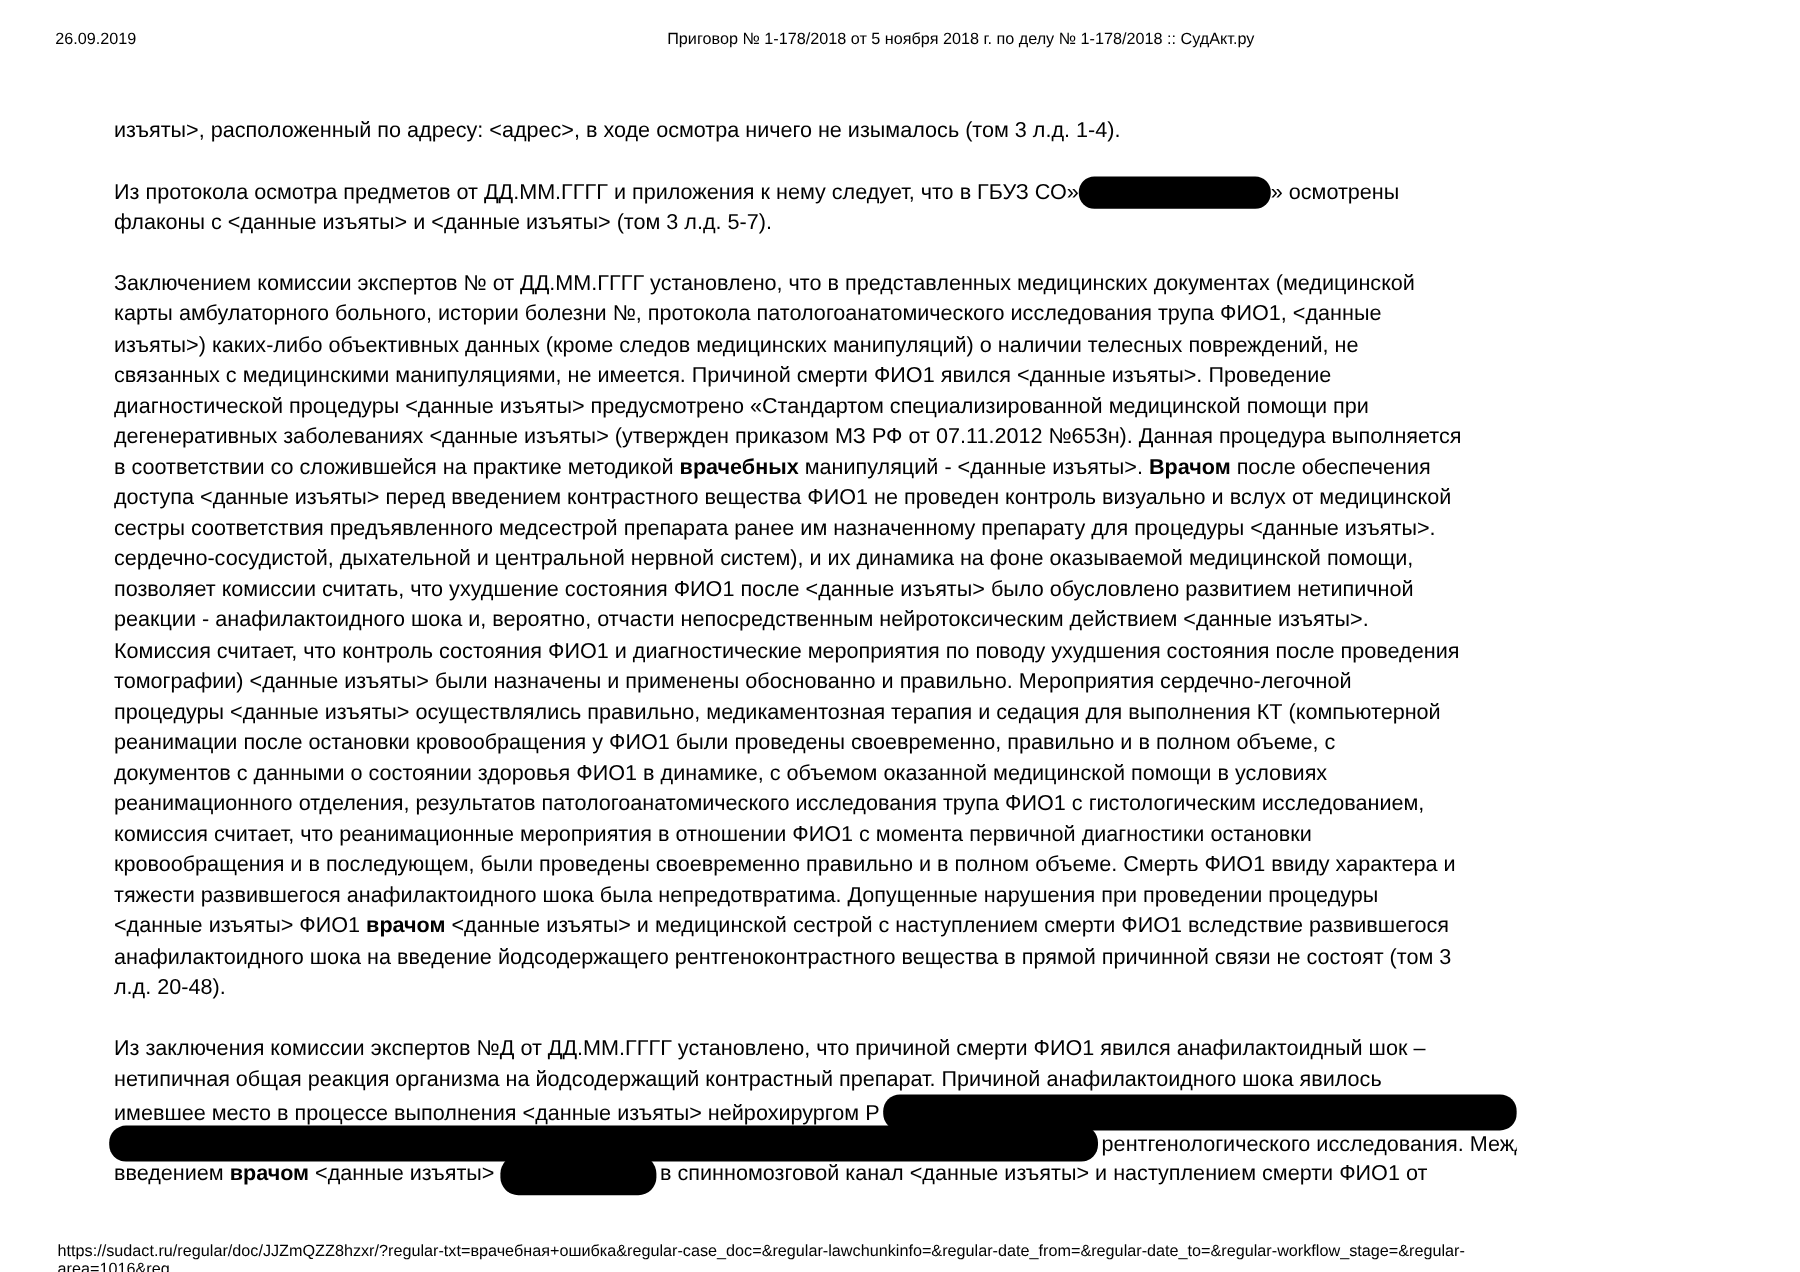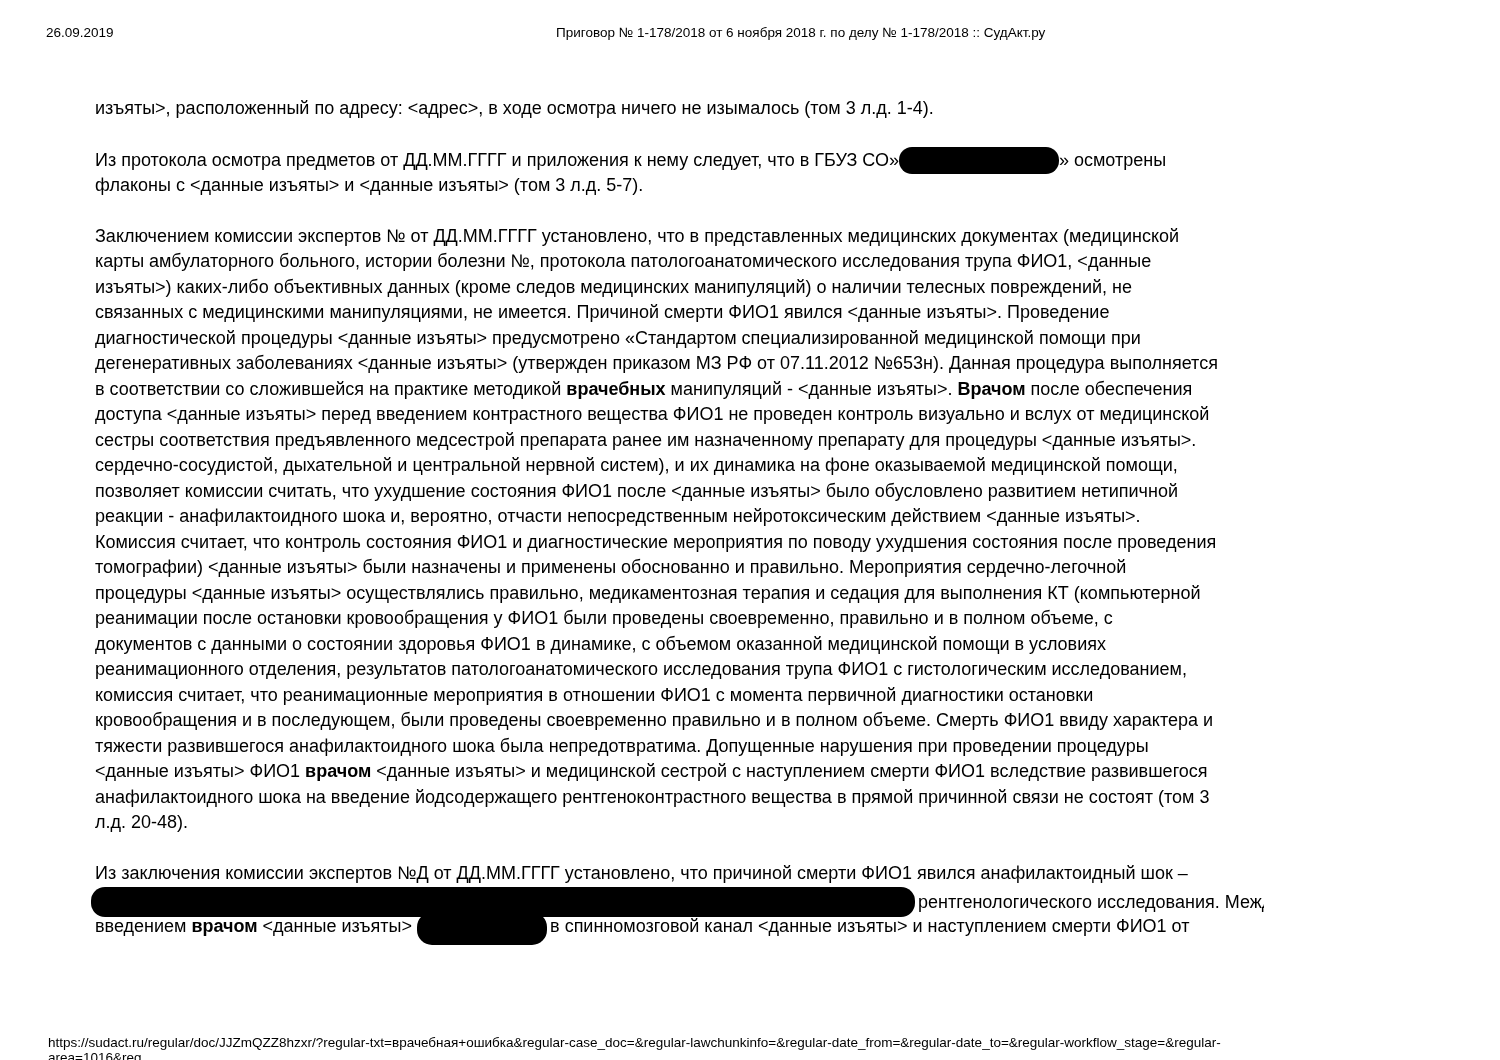--- a/index.html
+++ b/index.html
@@ -44,21 +44,21 @@
   .gplus .plus{font-family:"DejaVu Serif", serif; color:#cc3b2d; font-size:21px; vertical-align:16px;}
   .ftr-url{position:absolute; left:48px; top:1019px; font-size:13.5px;margin-top:16px;}
   .ftr-page{position:absolute; left:1417px; top:1019px; font-size:13.5px;}
 </style>
 </head>
 <body>
 
 <div class="page">
 
   <div class="hdr-date">26.09.2019</div>
-  <div class="hdr-title">Приговор № 1-178/2018 от 6 ноября 2018 г. по делу № 1-178/2018 :: СудАкт.ру</div>
+  <div class="hdr-title">Приговор № 1-178/2018 от 5 ноября 2018 г. по делу № 1-178/2018 :: СудАкт.ру</div>
 
   <div class="doc">
 
     <div class="para">
       <div class="ln">изъяты&gt;, расположенный по адресу: &lt;адрес&gt;, в ходе осмотра ничего не изымалось (том 3 л.д. 1-4).</div>
     </div>
 
     <div class="para">
       <div class="ln"><span>Из протокола осмотра предметов от ДД.ММ.ГГГГ и приложения к нему следует, что в ГБУЗ СО»</span><span class="redact redact-p2"></span><span>» осмотрены</span></div>
       <div class="ln">флаконы с &lt;данные изъяты&gt; и &lt;данные изъяты&gt; (том 3 л.д. 5-7).</div>
@@ -86,20 +86,22 @@
       <div class="ln">комиссия считает, что реанимационные мероприятия в отношении ФИО1 с момента первичной диагностики остановки</div>
       <div class="ln">кровообращения и в последующем, были проведены своевременно правильно и в полном объеме. Смерть ФИО1 ввиду характера и</div>
       <div class="ln">тяжести развившегося анафилактоидного шока была непредотвратима. Допущенные нарушения при проведении процедуры</div>
       <div class="ln"><span>&lt;данные изъяты&gt; ФИО1 </span><span class="bold">врачом</span><span> &lt;данные изъяты&gt; и медицинской сестрой с наступлением смерти ФИО1 вследствие развившегося</span></div>
       <div class="ln">анафилактоидного шока на введение йодсодержащего рентгеноконтрастного вещества в прямой причинной связи не состоят (том 3</div>
       <div class="ln">л.д. 20-48).</div>
     </div>
 
     <div class="para">
       <div class="ln">Из заключения комиссии экспертов №Д от ДД.ММ.ГГГГ установлено, что причиной смерти ФИО1 явился анафилактоидный шок –</div>
+      <div class="ln">нетипичная общая реакция организма на йодсодержащий контрастный препарат. Причиной анафилактоидного шока явилось</div>
+      <div class="ln"><span>имевшее место в процессе выполнения &lt;данные изъяты&gt; нейрохирургом Р</span><span class="redact redact-a"></span></div>
       <div class="ln"><span class="redact redact-b"></span><span>рентгенологического исследования. Между</span></div>
       <div class="ln"><span>введением </span><span class="bold">врачом</span><span> &lt;данные изъяты&gt;</span><span class="redact redact-c"></span><span>в спинномозговой канал &lt;данные изъяты&gt; и наступлением смерти ФИО1 от</span></div>
     </div>
 
   </div>
 
   <div class="feedback-tab">
     <span class="tab-label">Книга отзывов</span>
     <span class="fold"></span>
   </div>

